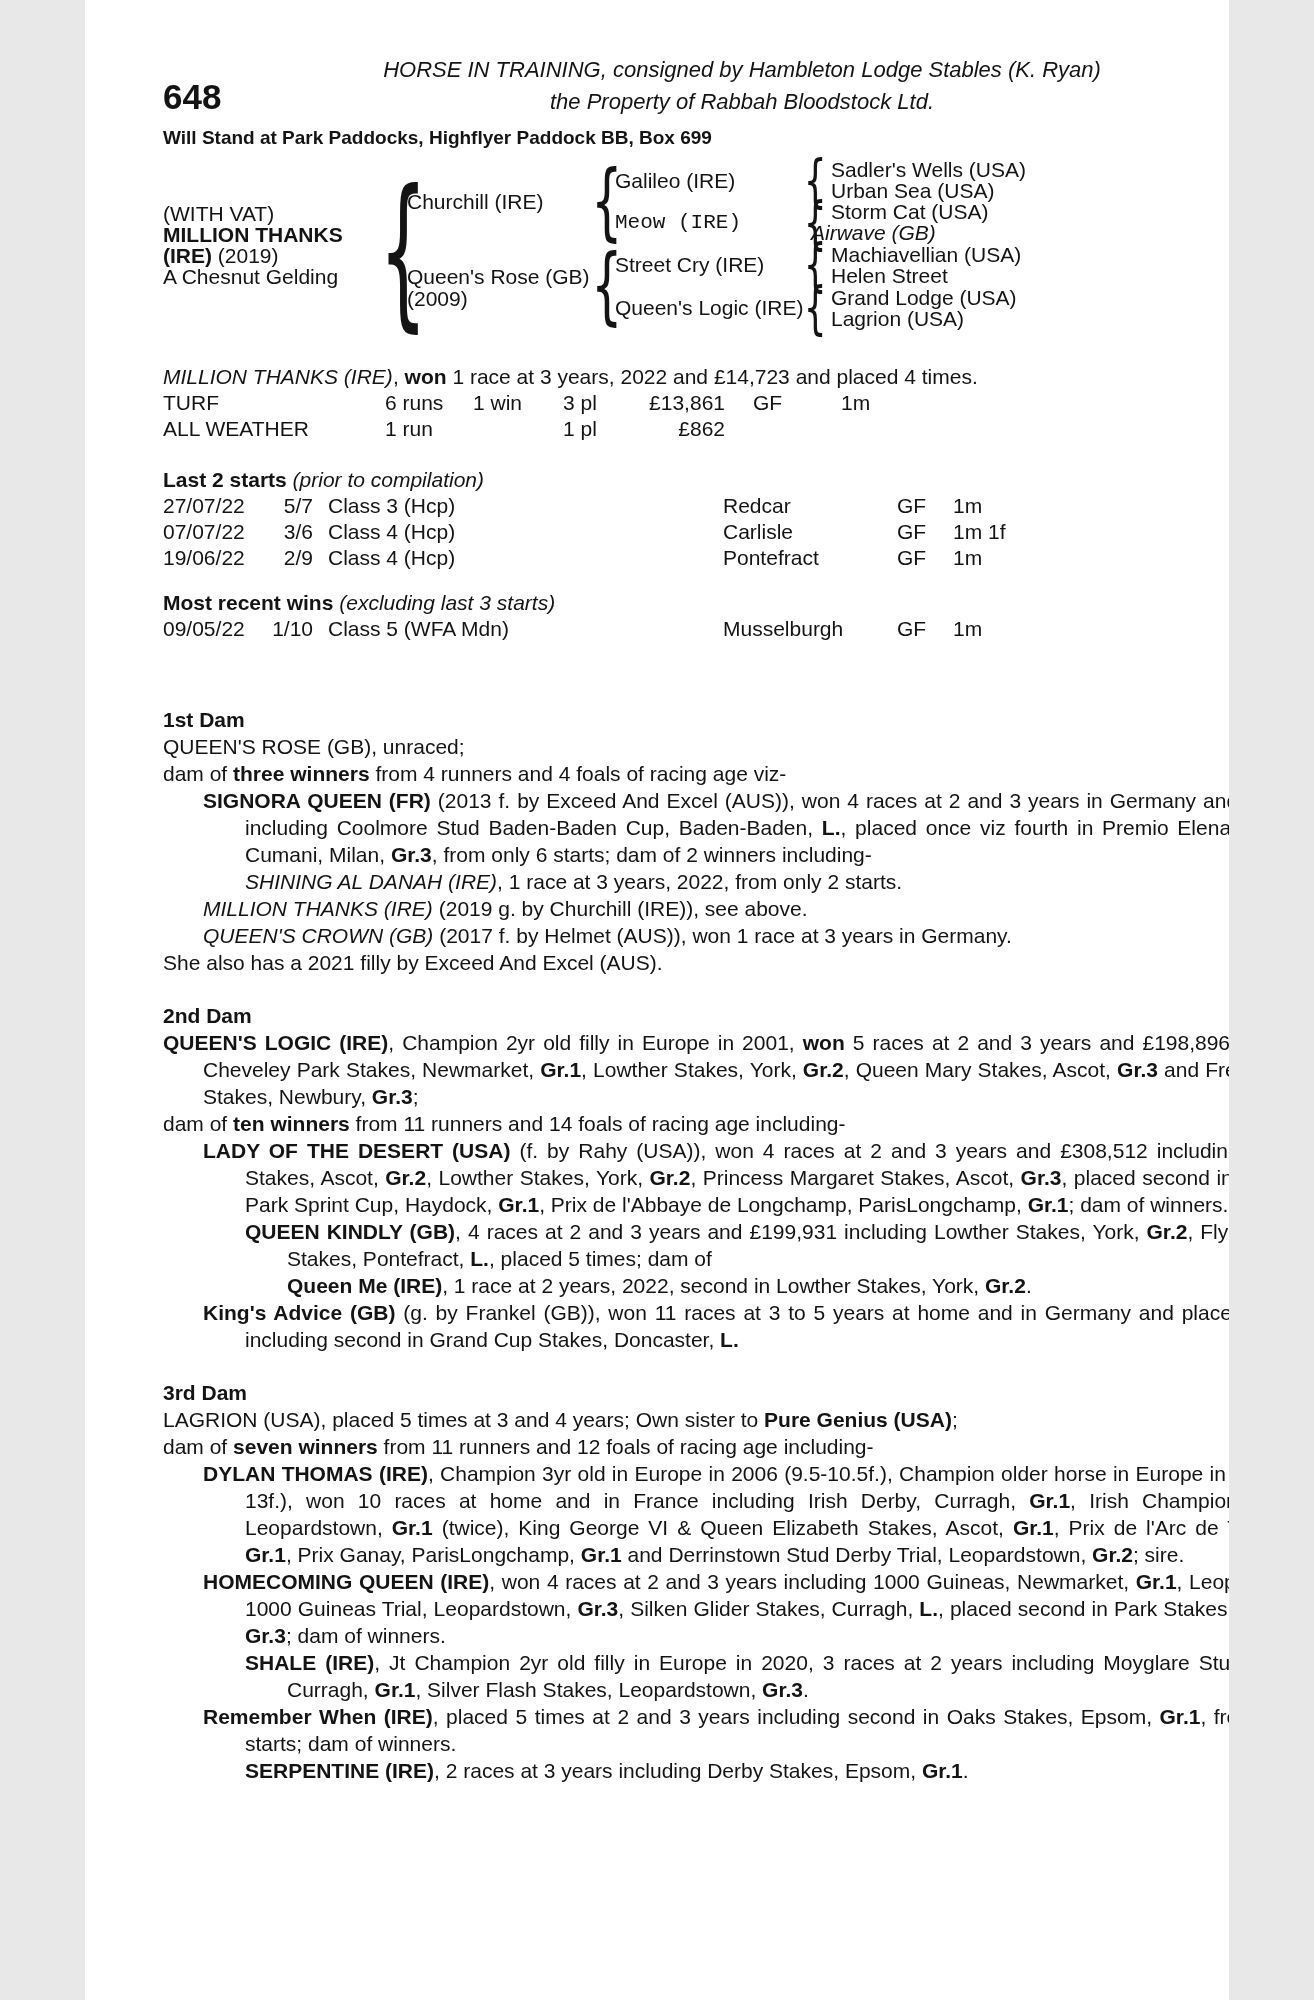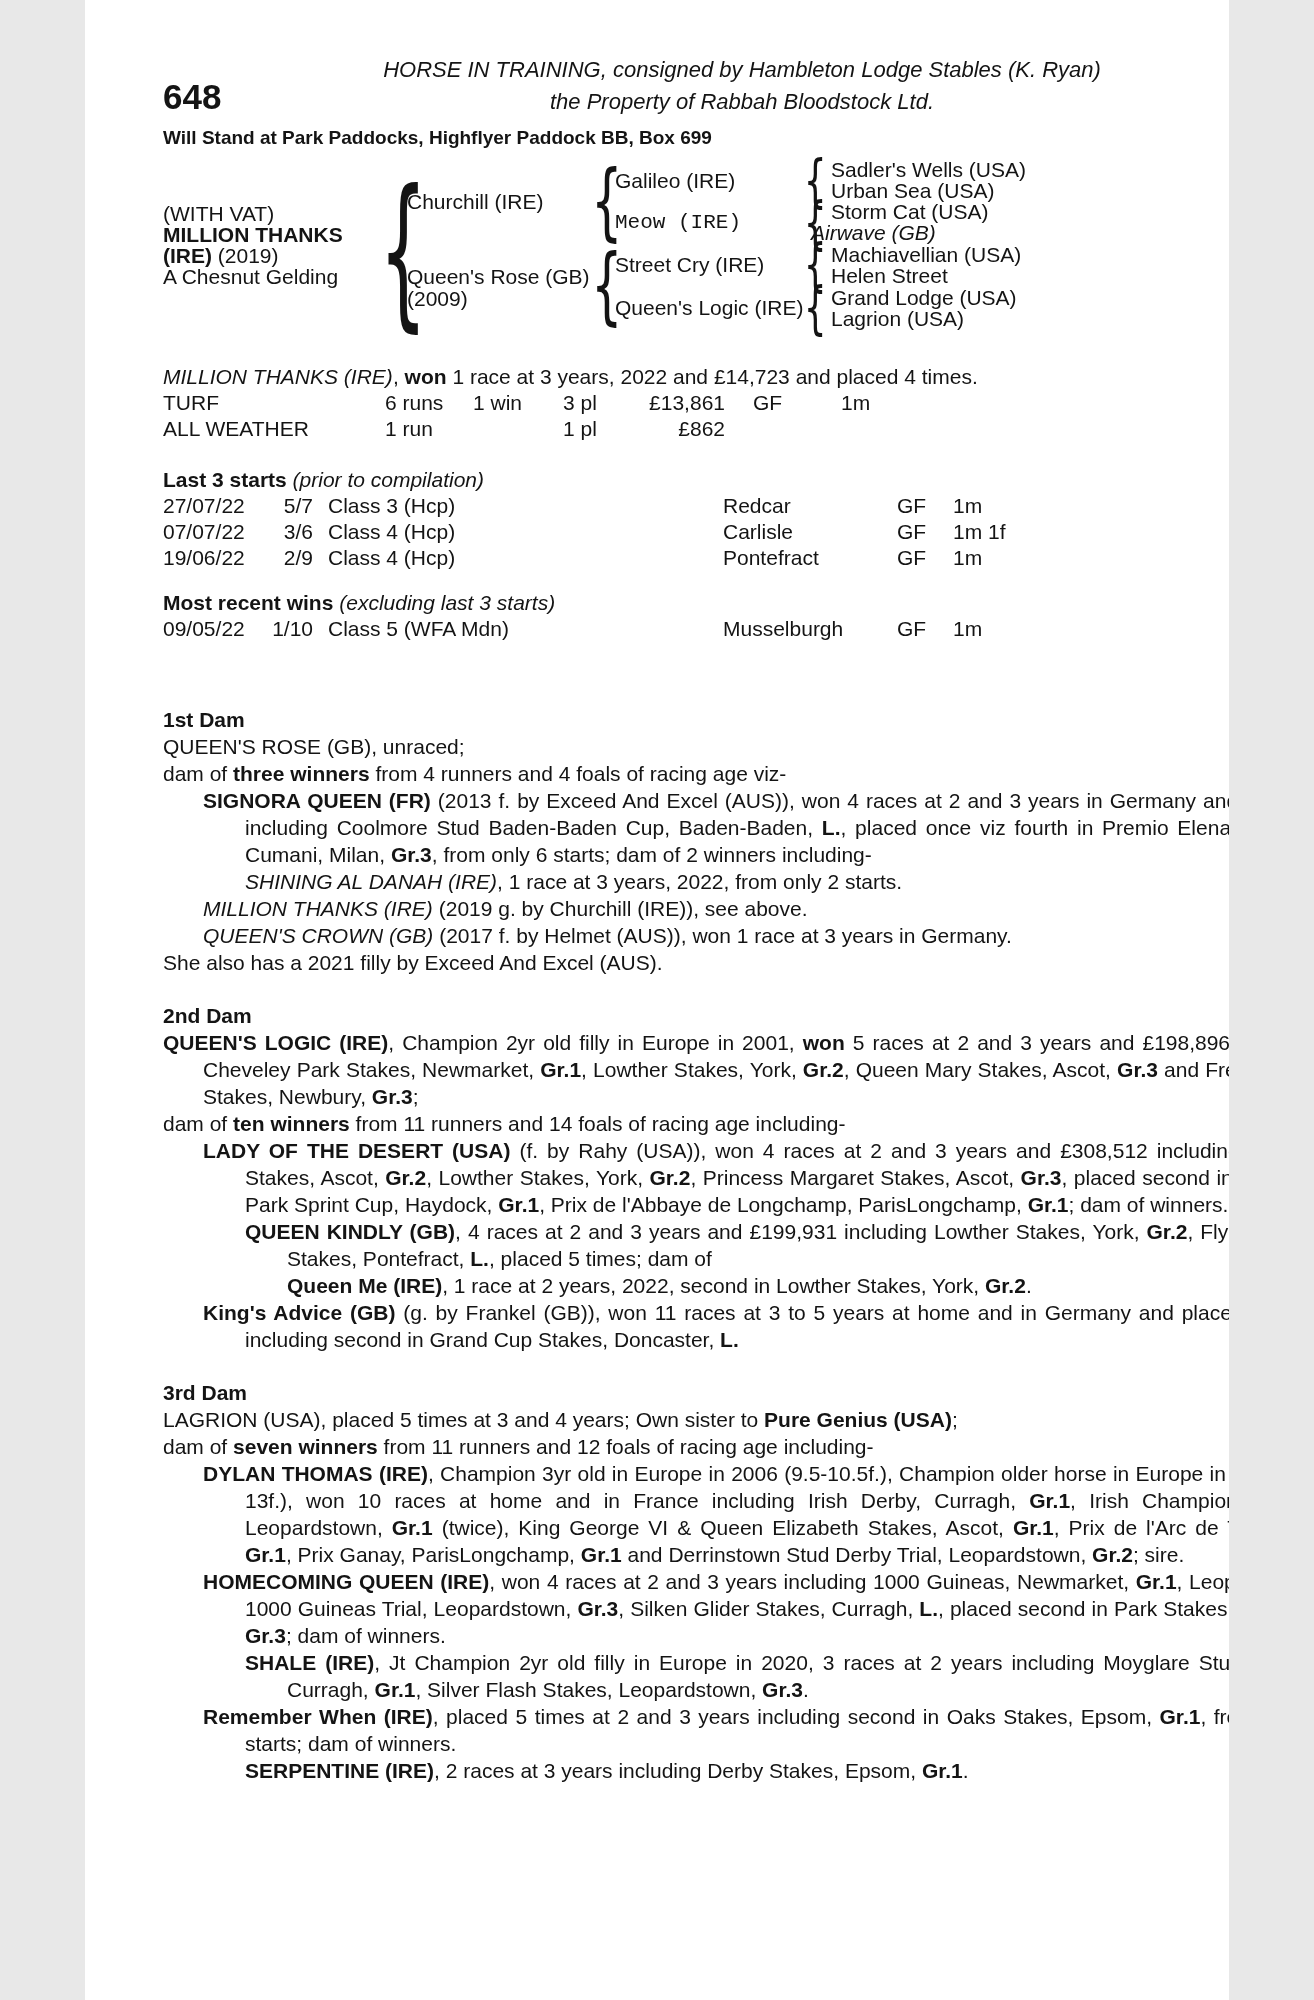--- a/index.html
+++ b/index.html
@@ -105,21 +105,21 @@
           <div class="c1">1 run</div>
           <div class="c2"></div>
           <div class="c3">1 pl</div>
           <div class="c4">£862</div>
           <div class="c5"></div>
           <div class="c6"></div>
         </div>
       </div>
 
     <div class="sec-head last3">
-      <span class="b">Last 3 starts</span>
+      <span class="b">Last 2 starts</span>
       <span class="it">(prior to compilation)</span>
     </div>
     <div id="starts-rows">
         <div class="start-row">
           <div class="c0">27/07/22</div>
           <div class="c1">5/7</div>
           <div class="c2">Class 3 (Hcp)</div>
           <div class="c3">Redcar</div>
           <div class="c4">GF</div>
           <div class="c5">1m</div>

